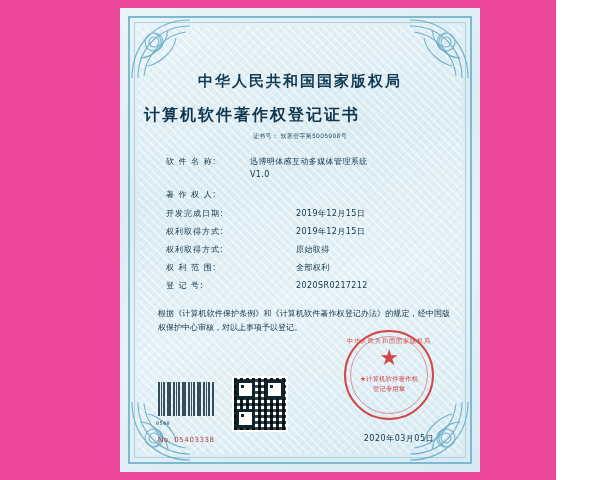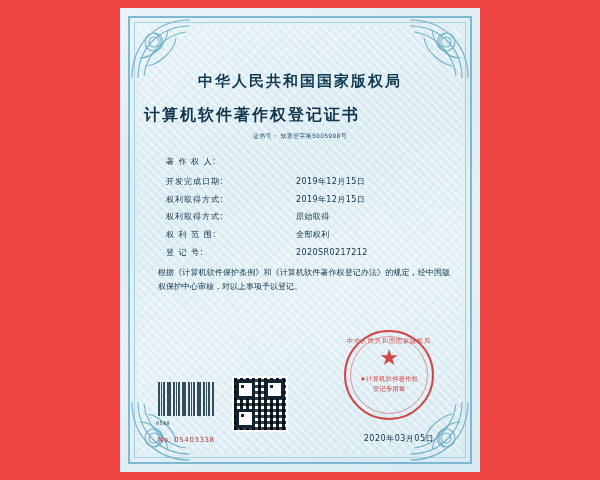--- a/index.html
+++ b/index.html
@@ -5,23 +5,23 @@
   html, body {
     margin: 0;
     padding: 0;
     width: 600px;
     height: 480px;
     background: #ffffff;
     font-family: "Liberation Sans", sans-serif;
   }
   #page {
     position: relative;
-    width: 600px;
+    width: 556px;
     height: 480px;
-    background: #ef4444;
+    background: #ec4899;
     overflow: hidden;
   }
   
   .cert {
     position: absolute;
     left: 120px;
     top: 8px;
     width: 360px;
     height: 464px;
     background: linear-gradient(160deg, #e9f4f8 0%, #dcecf3 35%, #e6f2f7 60%, #d8eaf2 100%);
@@ -116,21 +116,21 @@
     flex: 1;
     letter-spacing: .4px;
   }
   .val .sub {
     display: block;
     margin-top: 2px;
   }
   .row.tight { margin-bottom: 7px; gap: 46px; }
 
   .para {
-    margin-top: 7px;
+    margin-top: 16px;
     padding: 0 6px 0 14px;
     font-family: "DejaVu Sans", sans-serif;
     font-size: 8px;
     color: #0f3246;
     line-height: 1.75;
     text-align: justify;
   }
 
   
   .lower {
@@ -318,20 +318,27 @@
     </div>
 
     <div class="content">
 
       <div class="org">中华人民共和国国家版权局</div>
       <div class="title">计算机软件著作权登记证书</div>
       <div class="certno">证书号： 软著登字第5005908号</div>
 
       <div class="fields">
 
+        <div class="row">
+          <div class="lbl">软 件 名 称:</div>
+          <div class="val">
+            <span>迅博明体感互动多媒体管理系统</span>
+            <span class="sub">V1.0</span>
+          </div>
+        </div>
 
         <div class="row">
           <div class="lbl">著 作 权 人:</div>
         </div>
 
         <div class="row tight">
           <div class="lbl">开发完成日期:</div>
           <div class="val">2019年12月15日</div>
         </div>
 

